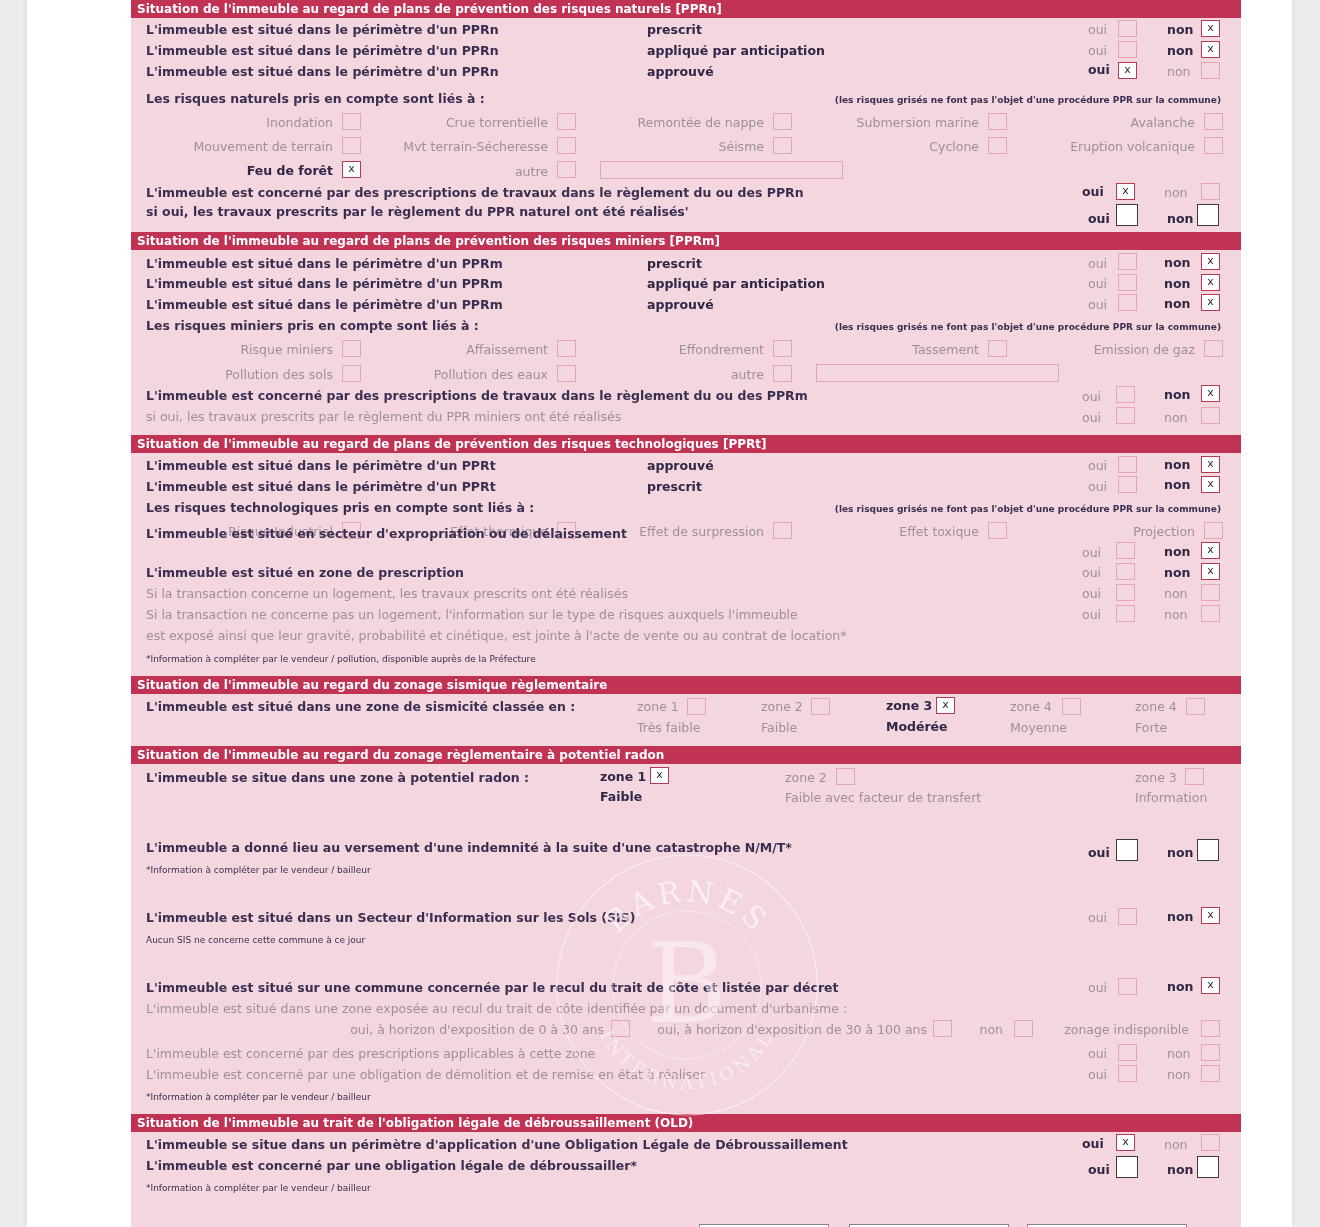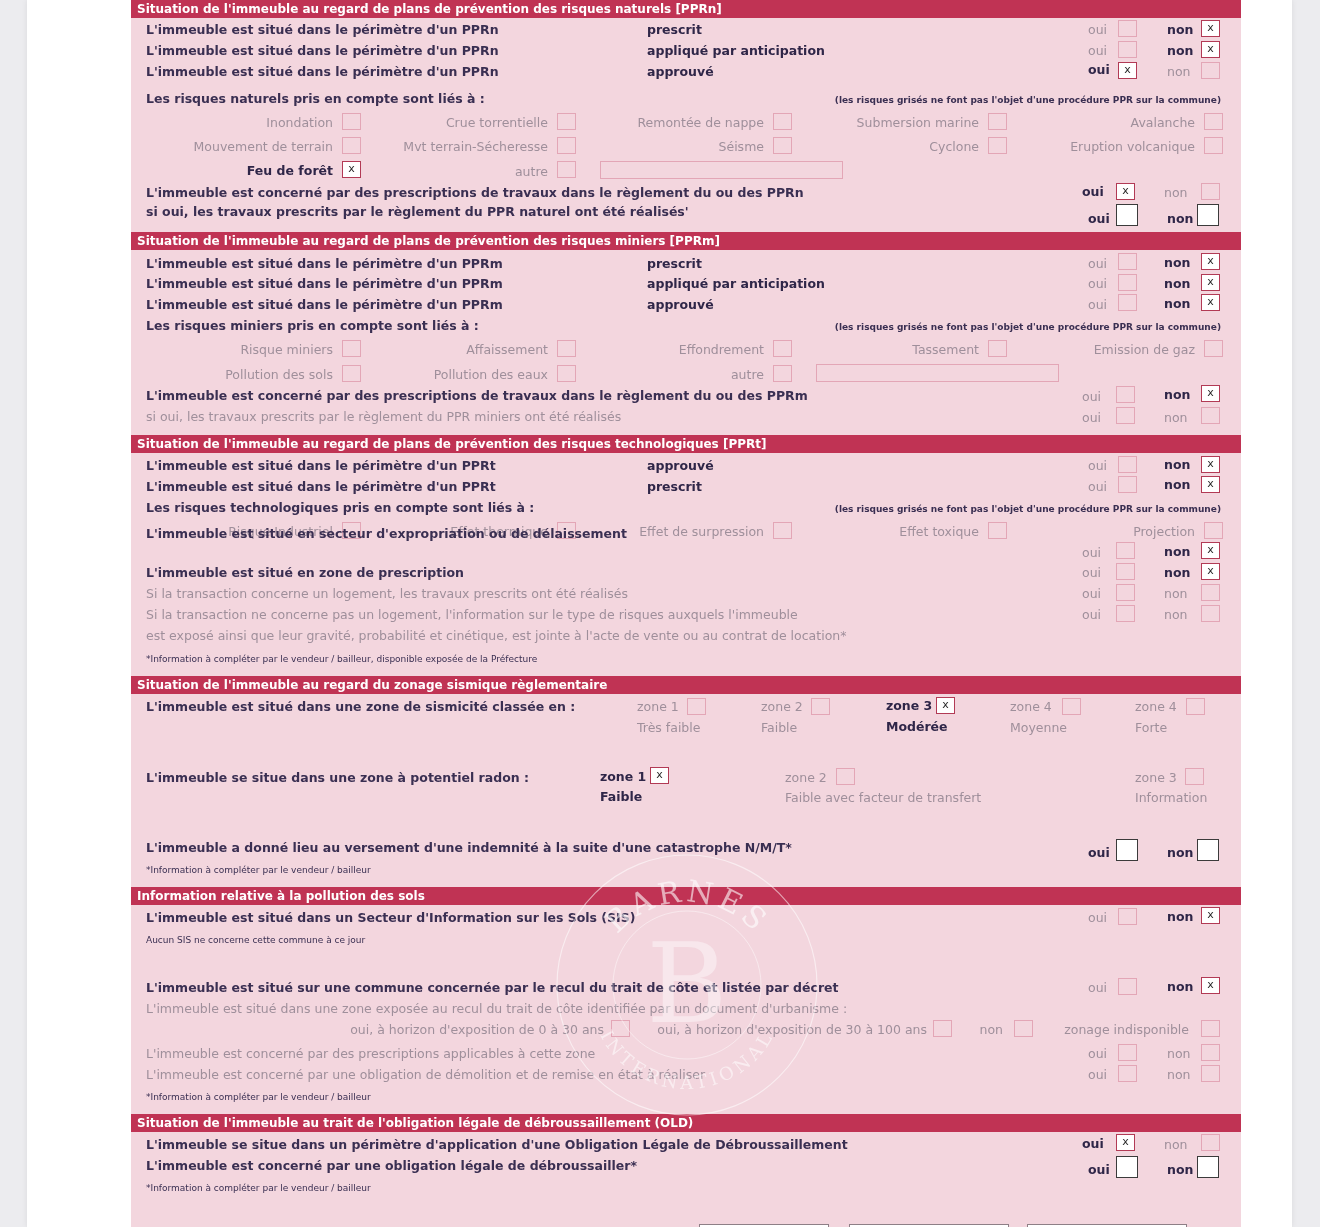--- a/index.html
+++ b/index.html
@@ -229,21 +229,21 @@
     <div class="cb" style="left:985px;top:584px"></div>
     <span class="t g" style="left:1033px;top:586px">non</span>
     <div class="cb" style="left:1070px;top:584px"></div>
 
     <span class="t g" style="left:15px;top:607px">Si la transaction ne concerne pas un logement, l'information sur le type de risques auxquels l'immeuble</span>
     <span class="t g" style="left:951px;top:607px">oui</span>
     <div class="cb" style="left:985px;top:605px"></div>
     <span class="t g" style="left:1033px;top:607px">non</span>
     <div class="cb" style="left:1070px;top:605px"></div>
     <span class="t g" style="left:15px;top:628px">est exposé ainsi que leur gravité, probabilité et cinétique, est jointe à l'acte de vente ou au contrat de location*</span>
-    <span class="t small" style="left:15px;top:651px">*Information à compléter par le vendeur / bailleur, disponible exposée de la Préfecture</span>
+    <span class="t small" style="left:15px;top:651px">*Information à compléter par le vendeur / pollution, disponible auprès de la Préfecture</span>
   </div>
 
   <div class="sec-head" style="top:676px">Situation de l'immeuble au regard du zonage sismique règlementaire</div>
   <div class="sec-body">
     <span class="t med" style="left:15px;top:699px">L'immeuble est situé dans une zone de sismicité classée en :</span>
 
     <span class="t g" style="left:506px;top:699px">zone 1</span>
     <div class="cb" style="left:556px;top:698px"></div>
     <span class="t g" style="left:506px;top:720px">Très faible</span>
 
@@ -257,20 +257,21 @@
 
     <span class="t g" style="left:879px;top:699px">zone 4</span>
     <div class="cb" style="left:931px;top:698px"></div>
     <span class="t g" style="left:879px;top:720px">Moyenne</span>
 
     <span class="t g" style="left:1004px;top:699px">zone 4</span>
     <div class="cb" style="left:1055px;top:698px"></div>
     <span class="t g" style="left:1004px;top:720px">Forte</span>
   </div>
 
+  <div class="sec-head" style="top:746px">Situation de l'immeuble au regard du zonage règlementaire à potentiel radon</div>
   <div class="sec-body">
     <span class="t med" style="left:15px;top:770px">L'immeuble se situe dans une zone à potentiel radon :</span>
 
     <span class="t dk" style="left:469px;top:769px">zone 1</span>
     <div class="cb on" style="left:519px;top:767px">x</div>
     <span class="t dk" style="left:469px;top:789px">Faible</span>
 
     <span class="t g" style="left:654px;top:770px">zone 2</span>
     <div class="cb" style="left:705px;top:768px"></div>
     <span class="t g" style="left:654px;top:790px">Faible avec facteur de transfert</span>
@@ -282,21 +283,20 @@
 
   <div class="sec-body">
     <span class="t med" style="left:15px;top:840px">L'immeuble a donné lieu au versement d'une indemnité à la suite d'une catastrophe N/M/T*</span>
     <span class="t dk" style="left:957px;top:845px">oui</span>
     <div class="cb empty" style="left:985px;top:839px"></div>
     <span class="t dk" style="left:1036px;top:845px">non</span>
     <div class="cb empty" style="left:1066px;top:839px"></div>
     <span class="t small" style="left:15px;top:862px">*Information à compléter par le vendeur / bailleur</span>
   </div>
 
-  <div class="sec-head" style="top:887px">Information relative à la pollution des sols</div>
   <div class="sec-body">
     <span class="t med" style="left:15px;top:910px">L'immeuble est situé dans un Secteur d'Information sur les Sols (SIS)</span>
     <span class="t g" style="left:957px;top:910px">oui</span>
     <div class="cb" style="left:987px;top:908px"></div>
     <span class="t dk" style="left:1036px;top:909px">non</span>
     <div class="cb on" style="left:1070px;top:907px">x</div>
     <span class="t small" style="left:15px;top:932px">Aucun SIS ne concerne cette commune à ce jour</span>
   </div>
 
   <div class="sec-body">

